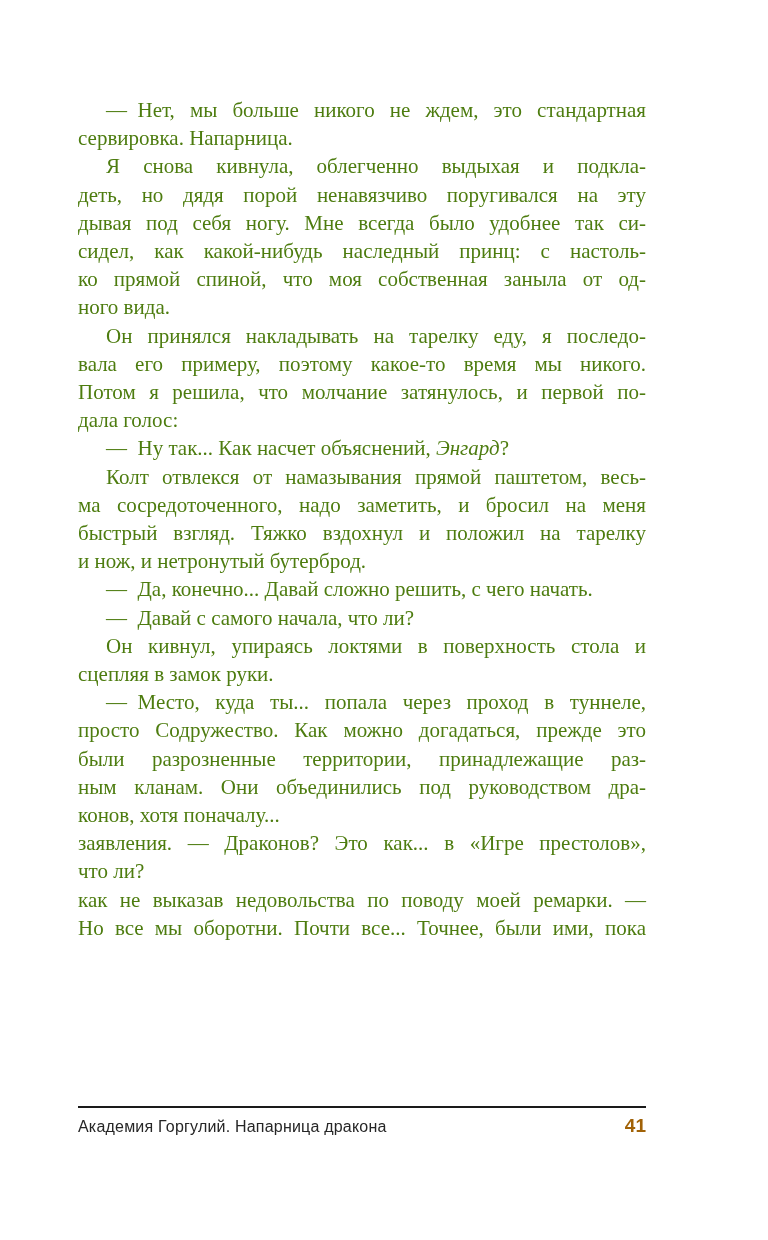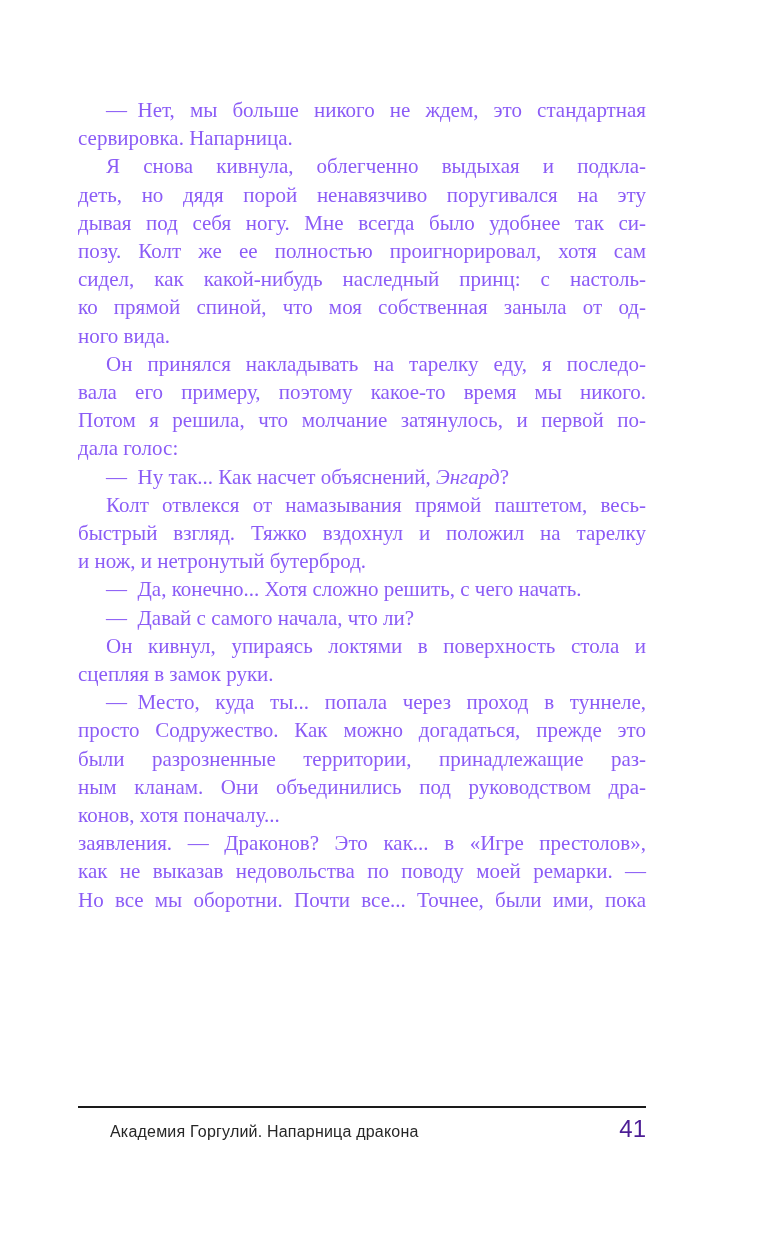--- a/index.html
+++ b/index.html
@@ -14,21 +14,21 @@
     background: #ffffff;
     color: #181818;
   }
   .text-block {
     position: absolute;
     left: 78px; top: 96px;
     width: 568px;
     font-family: "Liberation Serif", "DejaVu Serif", serif;
     font-size: 21px;
     line-height: 28.2px;
-    color: #8b5cf6;
+    color: #4d7c0f;
     text-rendering: optimizeLegibility;
   }
   .line {
     text-align: justify;
     text-align-last: justify;
     white-space: normal;
   }
   .line.para-first { text-indent: 28px; }
   .line.para-last { text-align-last: left; }
   .line em { font-style: italic; }
@@ -41,66 +41,66 @@
     border: none;
     border-top: 2.5px solid #1a1a1a;
     margin: 0;
   }
   .footer-row {
     display: flex;
     justify-content: space-between;
     align-items: baseline;
     padding-top: 7px;
     font-family: "Liberation Sans", "DejaVu Sans", sans-serif;
-    margin-left: 32px;
   }
   .running-title {
     font-size: 16px;
     color: #262626;
     letter-spacing: 0.2px;
   }
   .page-number {
-    font-size: 24px;
-    font-weight: 400;
-    color: #4c1d95;
+    font-size: 19px;
+    font-weight: 700;
+    color: #a16207;
   }
 </style>
 </head>
 <body>
 
 <div class="page">
 
   <div class="text-block">
       <div class="line para-first"><span>— Нет, мы больше никого не ждем, это стандартная</span></div>
       <div class="line para-last"><span>сервировка. Напарница.</span></div>
       <div class="line para-first"><span>Я снова кивнула, облегченно выдыхая и подкла-</span></div>
       <div class="line"><span>деть, но дядя порой ненавязчиво поругивался на эту</span></div>
       <div class="line"><span>дывая под себя ногу. Мне всегда было удобнее так си-</span></div>
-      <div class="line"><span>позу. Колт же ее полностью проигнорировал, хотя сам</span></div>
       <div class="line"><span>сидел, как какой-нибудь наследный принц: с настоль-</span></div>
       <div class="line"><span>ко прямой спиной, что моя собственная заныла от од-</span></div>
       <div class="line para-last"><span>ного вида.</span></div>
       <div class="line para-first"><span>Он принялся накладывать на тарелку еду, я последо-</span></div>
       <div class="line"><span>вала его примеру, поэтому какое-то время мы никого.</span></div>
       <div class="line"><span>Потом я решила, что молчание затянулось, и первой по-</span></div>
       <div class="line para-last"><span>дала голос:</span></div>
       <div class="line para-first para-last"><span>— Ну так... Как насчет объяснений, </span><em>Энгард</em><span>?</span></div>
       <div class="line para-first"><span>Колт отвлекся от намазывания прямой паштетом, весь-</span></div>
+      <div class="line"><span>ма сосредоточенного, надо заметить, и бросил на меня</span></div>
       <div class="line"><span>быстрый взгляд. Тяжко вздохнул и положил на тарелку</span></div>
       <div class="line para-last"><span>и нож, и нетронутый бутерброд.</span></div>
-      <div class="line para-first para-last"><span>— Да, конечно... Хотя сложно решить, с чего начать.</span></div>
+      <div class="line para-first para-last"><span>— Да, конечно... Давай сложно решить, с чего начать.</span></div>
       <div class="line para-first para-last"><span>— Давай с самого начала, что ли?</span></div>
       <div class="line para-first"><span>Он кивнул, упираясь локтями в поверхность стола и</span></div>
       <div class="line para-last"><span>сцепляя в замок руки.</span></div>
       <div class="line para-first"><span>— Место, куда ты... попала через проход в туннеле,</span></div>
       <div class="line"><span>просто Содружество. Как можно догадаться, прежде это</span></div>
       <div class="line"><span>были разрозненные территории, принадлежащие раз-</span></div>
       <div class="line"><span>ным кланам. Они объединились под руководством дра-</span></div>
       <div class="line para-last"><span>конов, хотя поначалу...</span></div>
       <div class="line"><span>заявления. — Драконов? Это как... в «Игре престолов»,</span></div>
+      <div class="line para-last"><span>что ли?</span></div>
       <div class="line"><span>как не выказав недовольства по поводу моей ремарки. —</span></div>
       <div class="line"><span>Но все мы оборотни. Почти все... Точнее, были ими, пока</span></div>
     </div>
 
   <div class="footer">
     <hr class="footer-rule">
     <div class="footer-row">
       <span class="running-title">Академия Горгулий. Напарница дракона</span>
       <span class="page-number">41</span>
     </div>

